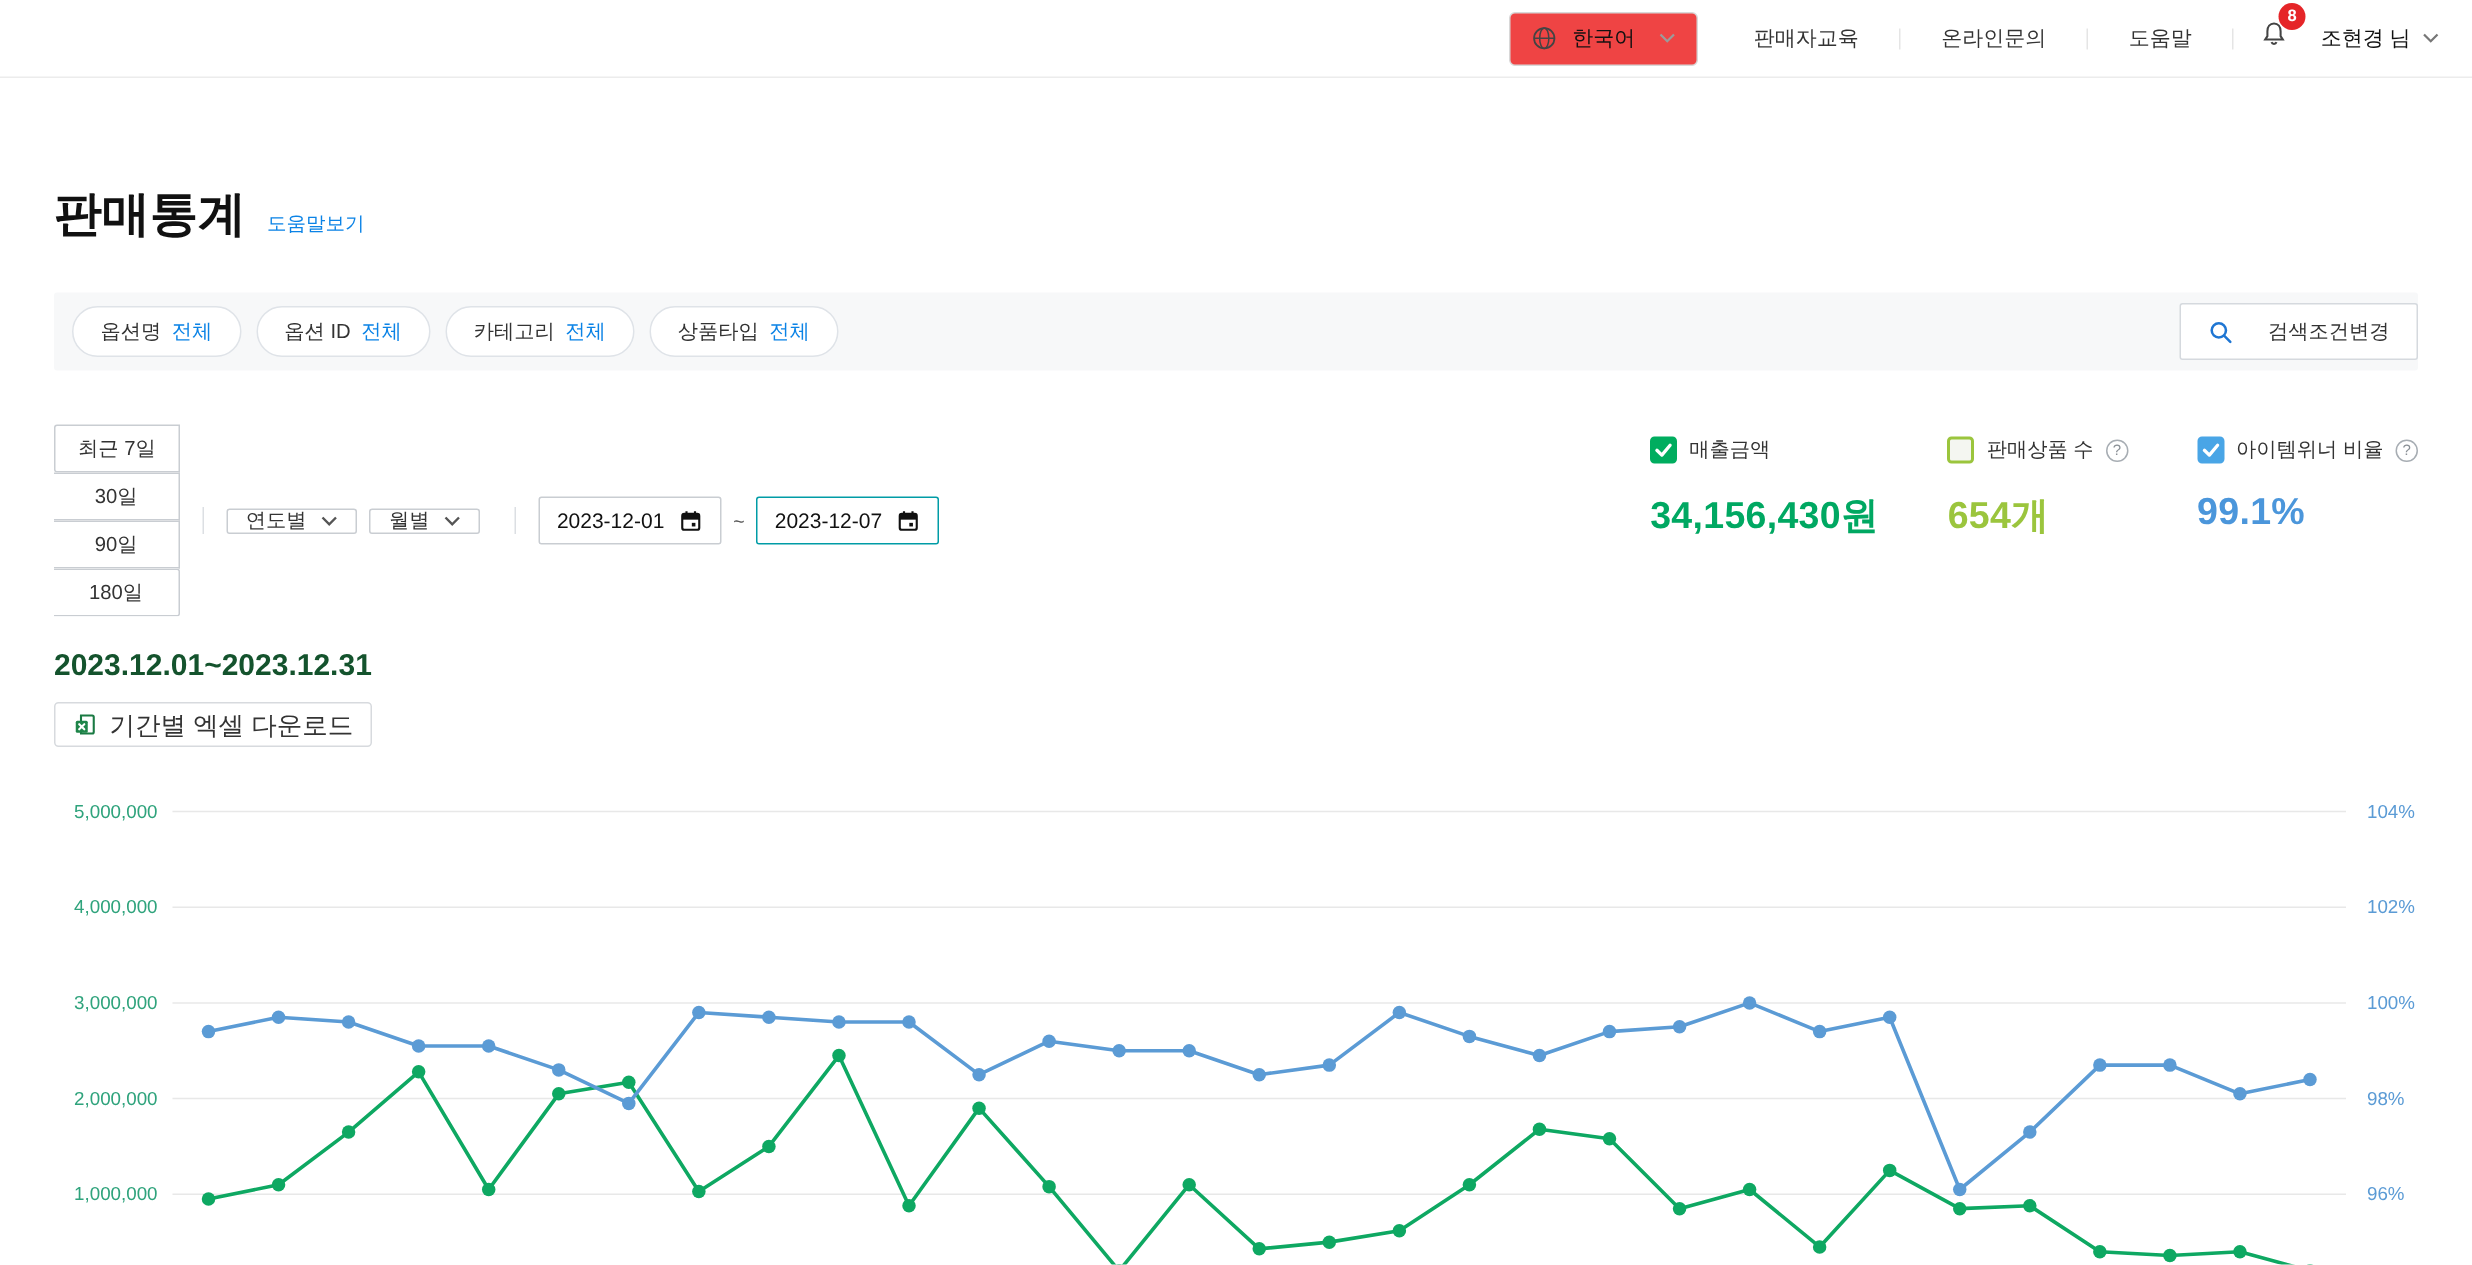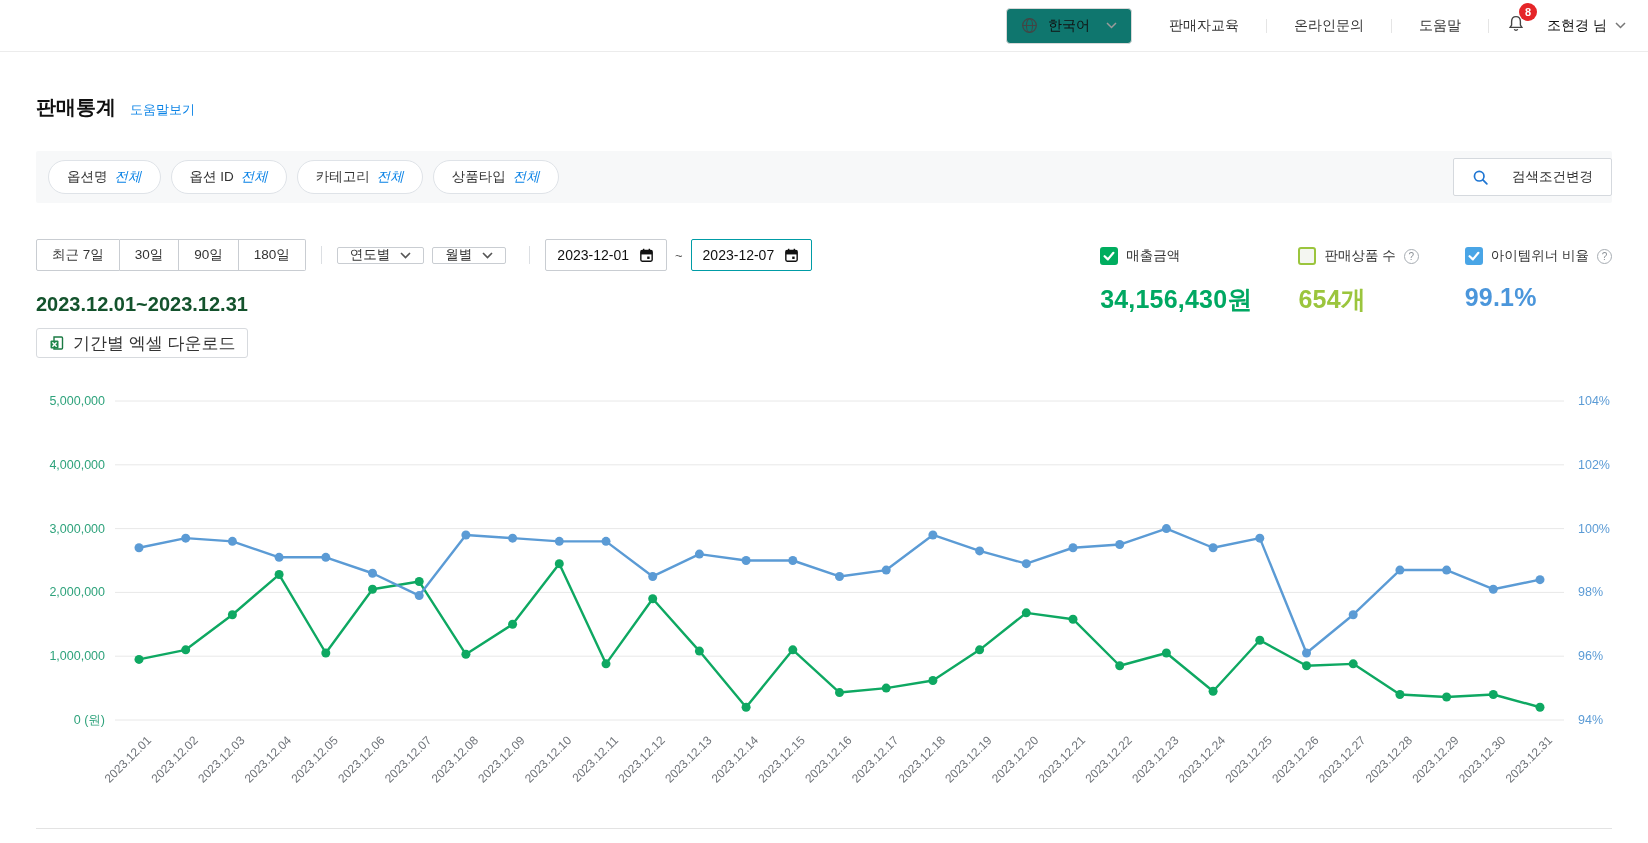--- a/index.html
+++ b/index.html
@@ -11,68 +11,68 @@
   
   .topbar {
     height: 52px; border-bottom: 1px solid #ececec;
     display: flex; align-items: center; justify-content: flex-end;
     padding: 0 22px;
   }
   .lang-select {
     display: flex; align-items: center; gap: 10px;
     border: 1px solid #d8d8d8; border-radius: 4px;
     height: 36px; padding: 0 14px; min-width: 126px;
-    background: #0f766e; cursor: pointer; margin-right: 10px; font-size: 14px;
+    background: #ef4444; cursor: pointer; margin-right: 10px; font-size: 14px;
   }
   .lang-select .chev { margin-left: auto; }
   .top-links { display: flex; align-items: center; }
   .top-link {
     font-size: 14px; color: #333; padding: 0 27px; cursor: pointer; background: none; border: none;
     font-family: inherit;
   }
   .top-divider { width: 1px; height: 14px; background: #e5e5e5; }
   .bell-wrap { position: relative; margin: 0 20px 0 16px; cursor: pointer; }
   .badge {
     position: absolute; top: -9px; right: -10px;
     background: #e52528; color: #fff; font-size: 11px; font-weight: 700;
     min-width: 18px; height: 18px; border-radius: 9px;
     display: flex; align-items: center; justify-content: center; padding: 0 4px;
   }
   .user-wrap { display: flex; align-items: center; gap: 8px; font-size: 14px; cursor: pointer; }
 
   
   .content { padding: 0 36px; }
   .title-row { margin-top: 42px; display: flex; align-items: baseline; gap: 14px; }
-  .page-title { font-size: 20px; font-weight: 700; color: #111; }
+  .page-title { font-size: 32px; font-weight: 700; color: #111; margin-top: 27px; }
   .help-link { font-size: 13px; color: #0b83e6; text-decoration: none; cursor: pointer; }
 
   
   .filter-bar {
     margin-top: 30px; position: relative;
     background: #f7f8f9; border-radius: 2px; height: 52px;
     display: flex; align-items: center; padding: 0 12px;
   }
   .pill {
     display: flex; align-items: center; gap: 7px; margin-right: 10px;
     background: #fff; border: 1px solid #dfe3e8; border-radius: 17px;
     height: 34px; padding: 0 18px; font-size: 13.5px; color: #333; cursor: pointer;
     font-family: inherit;
   }
-  .pill .pill-value { color: #0b83e6; font-style: italic; }
+  .pill .pill-value { color: #0b83e6; }
   .search-btn {
     position: absolute; right: 0; top: 50%; transform: translateY(-50%);
     background: #fff; border: 1px solid #d5d9de; border-radius: 2px;
     height: 38px; padding: 0 18px; display: flex; align-items: center; gap: 23px;
     font-size: 13.5px; color: #333; cursor: pointer; font-family: inherit;
   }
 
   
   .toolbar-row { margin-top: 36px; display: flex; justify-content: space-between; align-items: flex-start; }
   .controls-line { display: flex; align-items: center; }
-  .seg-group { display: flex; }
+  .seg-group { display: flex; flex-direction: column; }
   .seg-btn {
     height: 32px; padding: 0 15px; background: #fff; border: 1px solid #c9cdd2;
     font-size: 13.5px; color: #333; cursor: pointer; font-family: inherit;
   }
   .seg-btn + .seg-btn { border-left: none; }
   .seg-btn:first-child { border-radius: 2px 0 0 2px; }
   .seg-btn:last-child { border-radius: 0 2px 2px 0; }
   .v-sep { width: 1px; height: 18px; background: #dcdfe3; margin: 0 15px; }
   .dd-btn {
     height: 17px; background: #fff; border: 1px solid #c9cdd2; border-radius: 2px;

